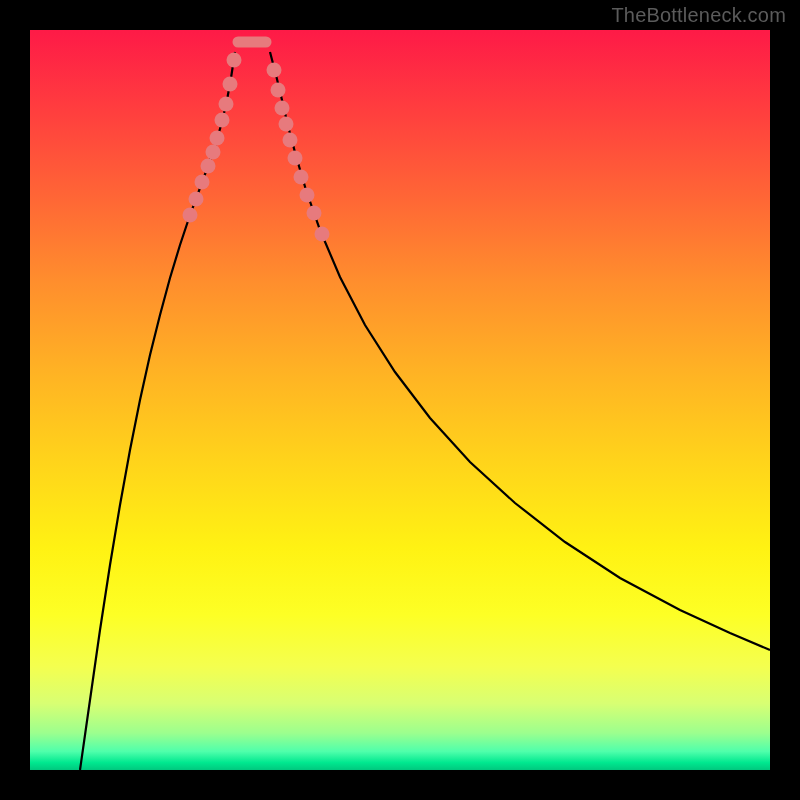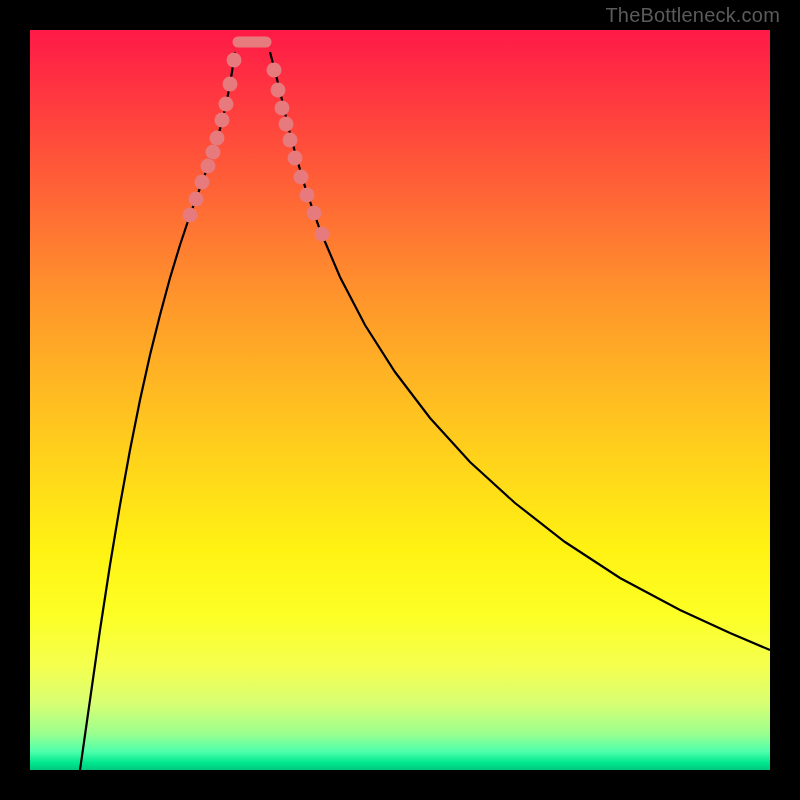--- a/index.html
+++ b/index.html
@@ -30,21 +30,21 @@
       #d8ff73 91%,
       #9cff8e 95%,
       #4fffab 97.5%,
       #00e88f 99%,
       #00c87e 100%
     );
   }
   .watermark {
     position: absolute;
     top: 4px;
-    right: 20px;
+    right: 14px;
     color: #5b5b5b;
     font-size: 20px;
     font-weight: 500;
     letter-spacing: 0.2px;
     z-index: 20;
     user-select: none;
   }
   svg.plot {
     position: absolute;
     left: 0;

